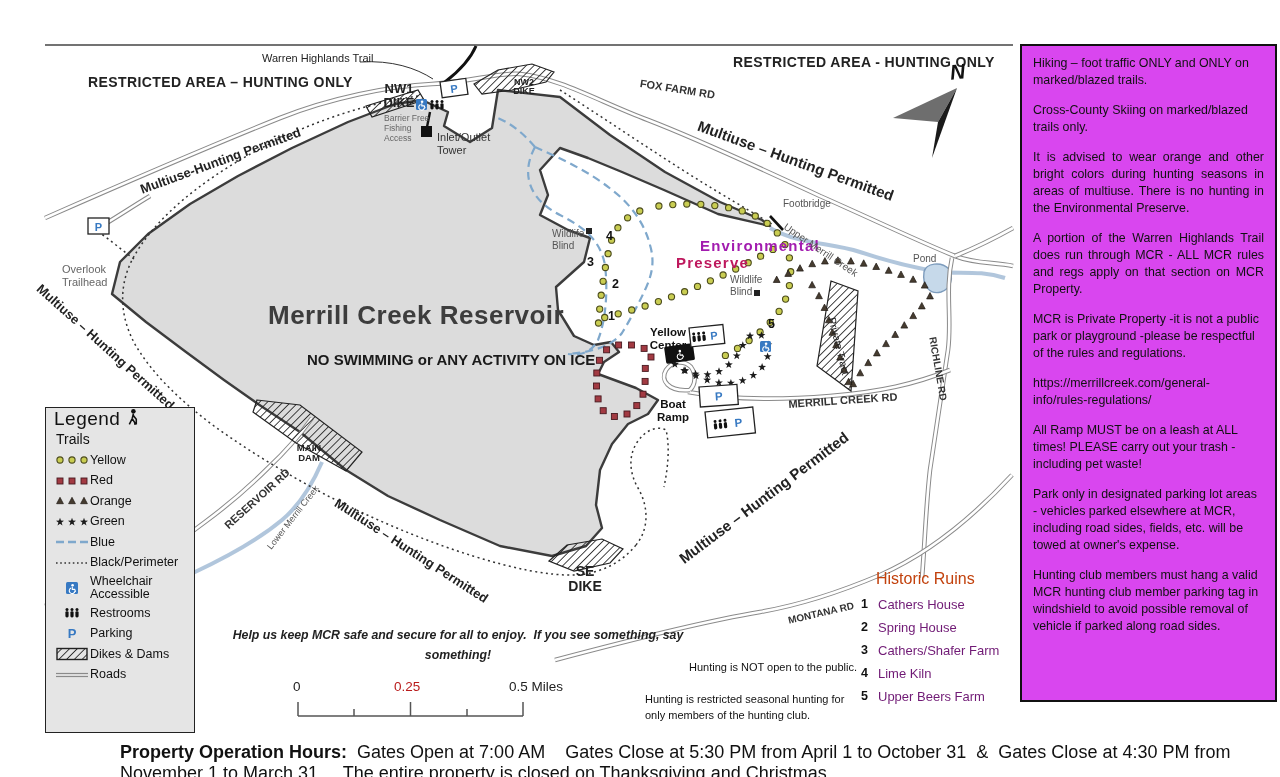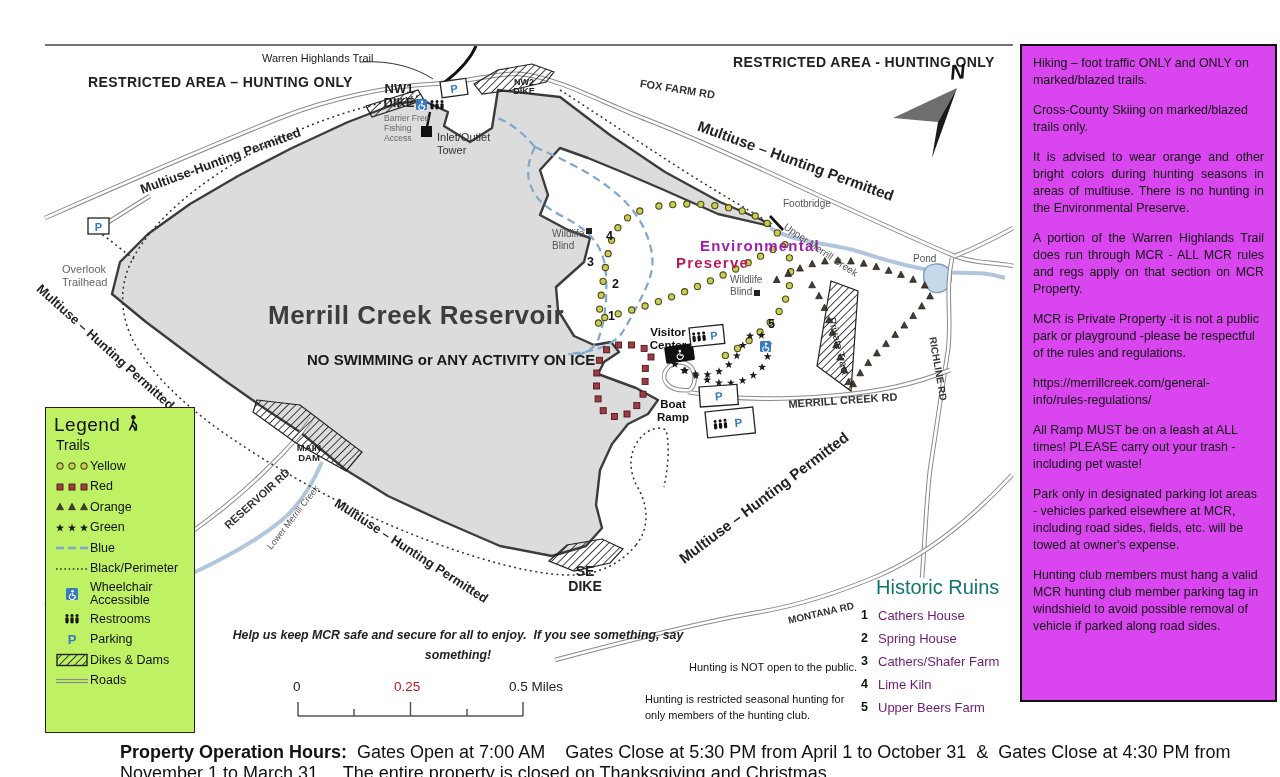--- a/index.html
+++ b/index.html
@@ -6,31 +6,31 @@
     font-family:"Liberation Sans",sans-serif;}
   #stage{position:relative;width:1280px;height:777px;}
   #map-svg{position:absolute;left:0;top:0;}
   .lbl{position:absolute;color:#222;white-space:nowrap;line-height:1.15;}
   .b{font-weight:bold;} .i{font-style:italic;}
   .wrap{white-space:normal;}
   .ctr{text-align:center;}
   .rot{transform-origin:center center;}
   .rot0{transform-origin:0 0;}
   
-  #legend{position:absolute;left:45px;top:407px;width:150px;height:326px;background:#bef264;
-    border:1.5px solid #222;padding:6px 8px;box-sizing:border-box;}
+  #legend{position:absolute;left:45px;top:407px;width:150px;height:326px;background:#e5e5e5;
+    border:1.5px solid #222;padding:0 8px;box-sizing:border-box;}
   #legend .title-row{display:flex;align-items:flex-start;gap:6px;}
   #legend .title{font-size:19px;color:#111;letter-spacing:.5px;}
   #legend .subtitle{font-size:14px;color:#111;margin:1px 0 3px 2px;}
   .lg-row{display:flex;align-items:center;height:20.5px;}
   .lg-ic{width:36px;flex:0 0 36px;display:flex;align-items:center;justify-content:center;}
   .lg-tx{font-size:12.5px;color:#111;line-height:1.05;}
   
   #ruins{position:absolute;left:852px;top:570px;width:170px;}
-  #ruins .title{font-size:20px;color:#0f766e;margin:6px 0 9px 24px;}
+  #ruins .title{font-size:16px;color:#c2410c;margin:0 0 9px 24px;}
   .ruin-row{display:flex;margin-bottom:8px;}
   .ruin-num{width:16px;font-weight:bold;font-size:12.5px;color:#111;text-align:right;margin-right:10px;}
   .ruin-name{font-size:13px;color:#701a75;}
   
   #rules{position:absolute;left:1020px;top:44px;width:257px;height:658px;border:2px solid #111;
     box-sizing:border-box;padding:9px 11px;background:#d946ef;}
   #rules p{font-size:12.4px;line-height:17px;color:#111;margin:0 0 13px 0;}
   #rules p.just{text-align:justify;}
   
   #footer{position:absolute;left:120px;top:742px;width:1140px;font-size:18px;color:#111;white-space:pre-wrap;}
@@ -338,21 +338,21 @@
 
   <div class="lbl b" style="left:268px;top:301px;font-size:26px;color:#3d3d3d;letter-spacing:.5px;">Merrill Creek Reservoir</div>
   <div class="lbl b" style="left:307px;top:351px;font-size:15px;color:#1a1a1a;">NO SWIMMING or ANY ACTIVITY ON ICE</div>
 
   <div class="lbl b" style="left:700px;top:237px;font-size:15px;color:#a21caf;letter-spacing:1.2px;">Environmental</div>
   <div class="lbl b" style="left:676px;top:254px;font-size:15px;color:#be185d;letter-spacing:1.2px;">Preserve</div>
 
   <div class="lbl wrap" style="left:552px;top:228px;width:46px;font-size:10px;color:#555;">Wildlife Blind</div>
   <div class="lbl wrap" style="left:730px;top:274px;width:46px;font-size:10px;color:#555;">Wildlife Blind</div>
 
-  <div class="lbl b wrap ctr" style="left:640px;top:326px;width:56px;font-size:11.5px;color:#111;">Visitor Center</div>
+  <div class="lbl b wrap ctr" style="left:640px;top:326px;width:56px;font-size:11.5px;color:#111;">Yellow Center</div>
   <div class="lbl b wrap ctr" style="left:651px;top:398px;width:44px;font-size:11.5px;color:#111;">Boat Ramp</div>
   <div class="lbl" style="left:783px;top:198px;font-size:10px;color:#555;">Footbridge</div>
   <div class="lbl rot0" style="left:788px;top:221px;font-size:10px;color:#555;transform:rotate(34deg);">Upper Merrill Creek</div>
   <div class="lbl rot0" style="left:265px;top:545px;font-size:9px;color:#555;transform:rotate(-52deg);">Lower Merrill Creek</div>
   <div class="lbl" style="left:913px;top:253px;font-size:10px;color:#555;">Pond</div>
 
   <div class="lbl b rot0" style="left:938px;top:336px;font-size:10px;color:#333;transform:rotate(80deg);">RICHLINE RD</div>
   <div class="lbl b rot0" style="left:788px;top:398px;font-size:11px;color:#333;transform:rotate(-4deg);">MERRILL CREEK RD</div>
   <div class="lbl b rot0" style="left:787px;top:615px;font-size:10px;color:#333;transform:rotate(-13deg);">MONTANA RD</div>
   <div class="lbl b rot0" style="left:222px;top:522px;font-size:11px;color:#333;transform:rotate(-42deg);">RESERVOIR RD</div>

